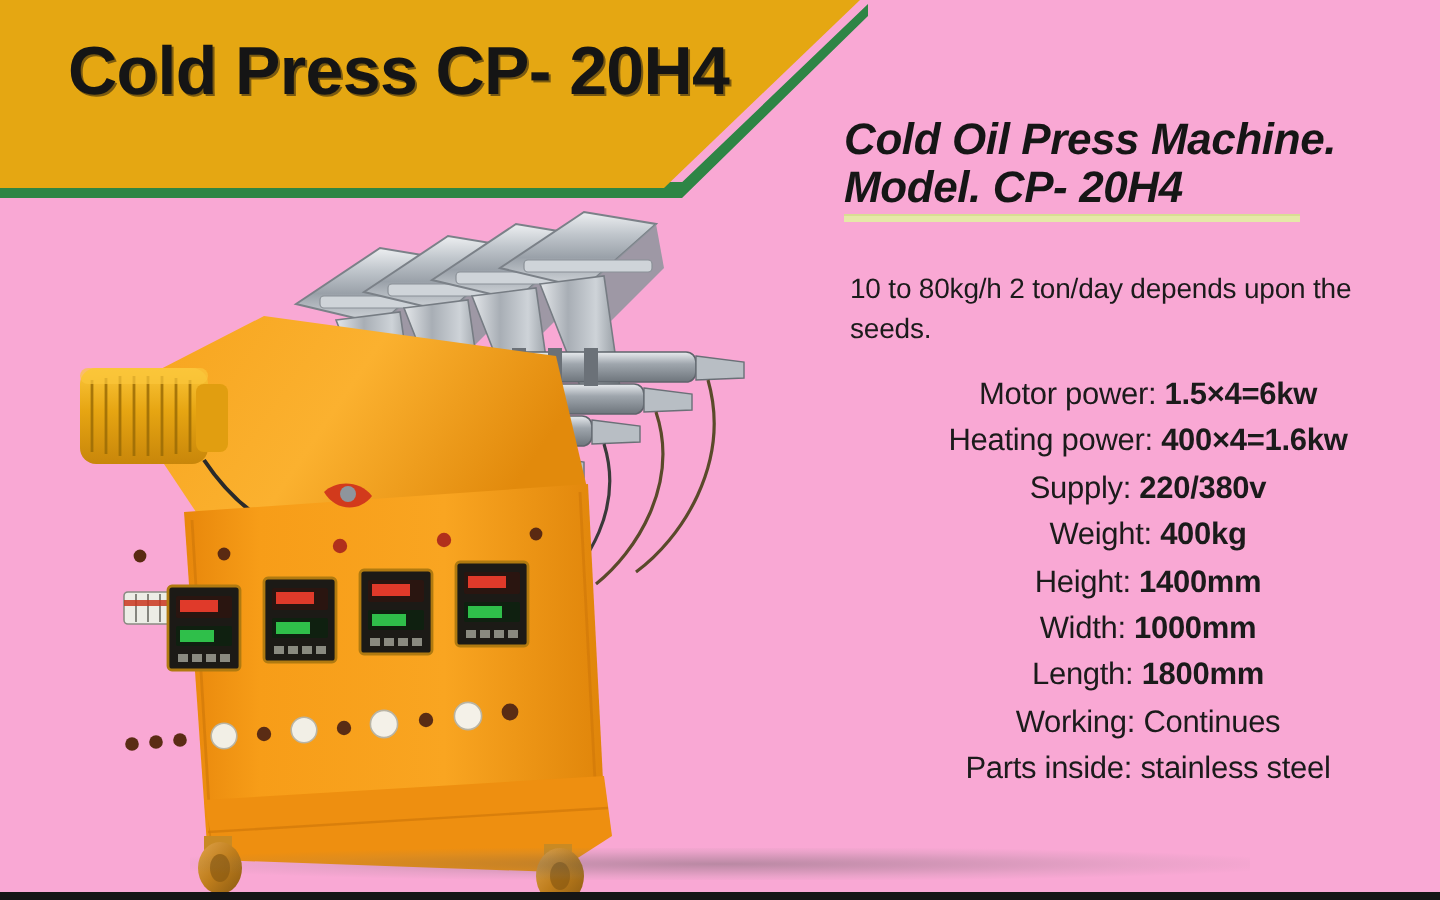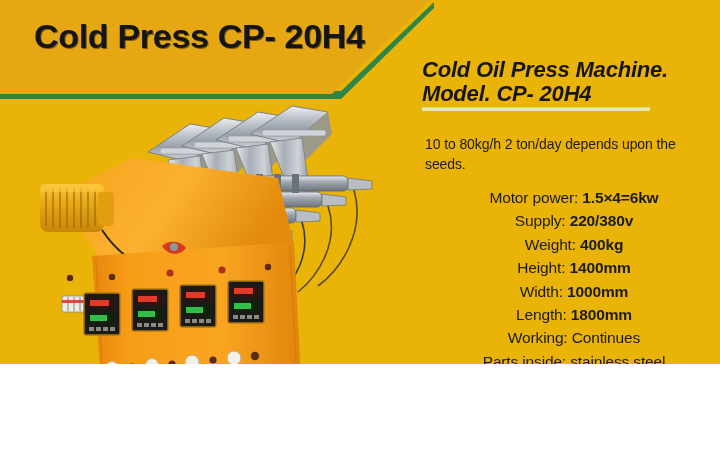--- a/index.html
+++ b/index.html
@@ -2,21 +2,21 @@
 <html><head>
 <meta charset="utf-8">
 <style>
   html,body{margin:0;padding:0;}
   body{
     width:720px;height:450px;overflow:hidden;
     background:#ffffff;
     font-family:"Liberation Sans", sans-serif;
     position:relative;
   }
-  #stage{position:relative;width:720px;height:364px;overflow:hidden;background:#eab308;}
+  #stage{position:relative;width:720px;height:450px;overflow:hidden;background:#f9a8d4;}
 
   
   .banner-wrap{position:absolute;left:0;top:0;width:430px;height:100px;}
   .banner-shape{
     position:absolute;left:0;top:0;width:430px;height:98px;
     background:#E5A712;
     -webkit-clip-path:polygon(0 0, 430px 0, 332px 94px, 0 94px);
     clip-path:polygon(0 0, 430px 0, 332px 94px, 0 94px);
   }
   .banner-edge{
@@ -86,20 +86,21 @@
   <div class="subtitle">
     <div>Cold Oil Press Machine.</div>
     <div>Model. CP- 20H4</div>
   </div>
   <div class="subtitle-rule"></div>
 
   <div class="intro">10 to 80kg/h 2 ton/day depends upon the seeds.</div>
 
   <div class="spec-list" id="spec-list">
       <div class="spec-row"><span class="spec-label">Motor power: </span><span class="spec-value">1.5×4=6kw</span></div>
+      <div class="spec-row"><span class="spec-label">Heating power: </span><span class="spec-value">400×4=1.6kw</span></div>
       <div class="spec-row"><span class="spec-label">Supply: </span><span class="spec-value">220/380v</span></div>
       <div class="spec-row"><span class="spec-label">Weight: </span><span class="spec-value">400kg</span></div>
       <div class="spec-row"><span class="spec-label">Height: </span><span class="spec-value">1400mm</span></div>
       <div class="spec-row"><span class="spec-label">Width: </span><span class="spec-value">1000mm</span></div>
       <div class="spec-row"><span class="spec-label">Length: </span><span class="spec-value">1800mm</span></div>
       <div class="spec-row"><span class="spec-label">Working: </span><span class="spec-value plain">Continues</span></div>
       <div class="spec-row"><span class="spec-label">Parts inside: </span><span class="spec-value plain">stainless steel</span></div>
     </div>
 
   <div class="machine">

